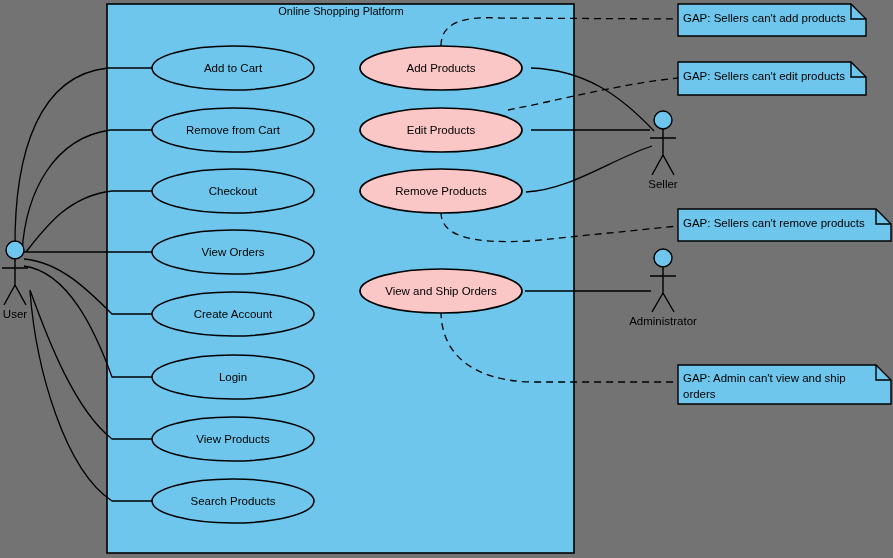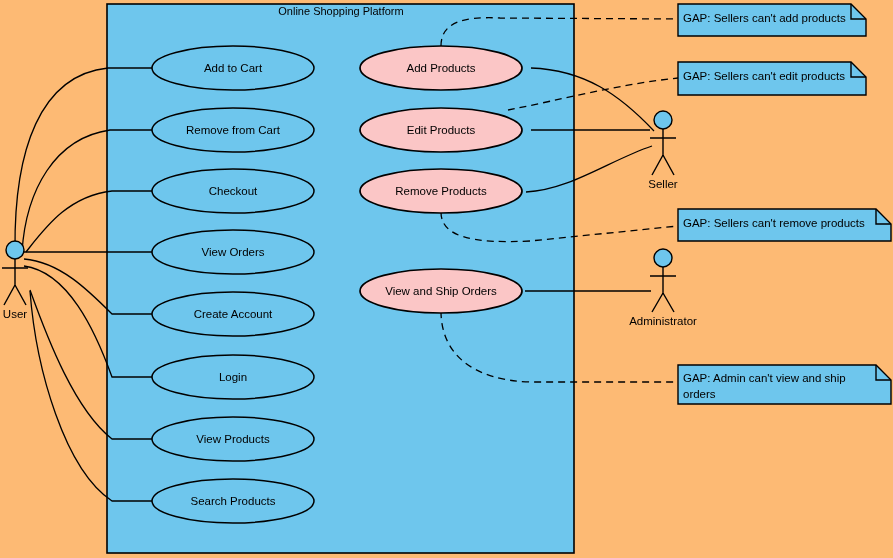--- a/index.html
+++ b/index.html
@@ -5,21 +5,21 @@
   * { box-sizing: border-box; }
   html, body {
     margin: 0; padding: 0;
     background: #ffffff;
     font-family: "Liberation Sans", sans-serif;
   }
   #canvas {
     position: relative;
     width: 893px;
     height: 558px;
-    background: #fdba74;
+    background: #737373;
     overflow: hidden;
   }
   svg#diagram {
     position: absolute;
     left: 0; top: 0;
     width: 893px;
     height: 558px;
   }
   .uc-label, .actor-label, .note-text, .boundary-title {
     font-family: "Liberation Sans", sans-serif;

